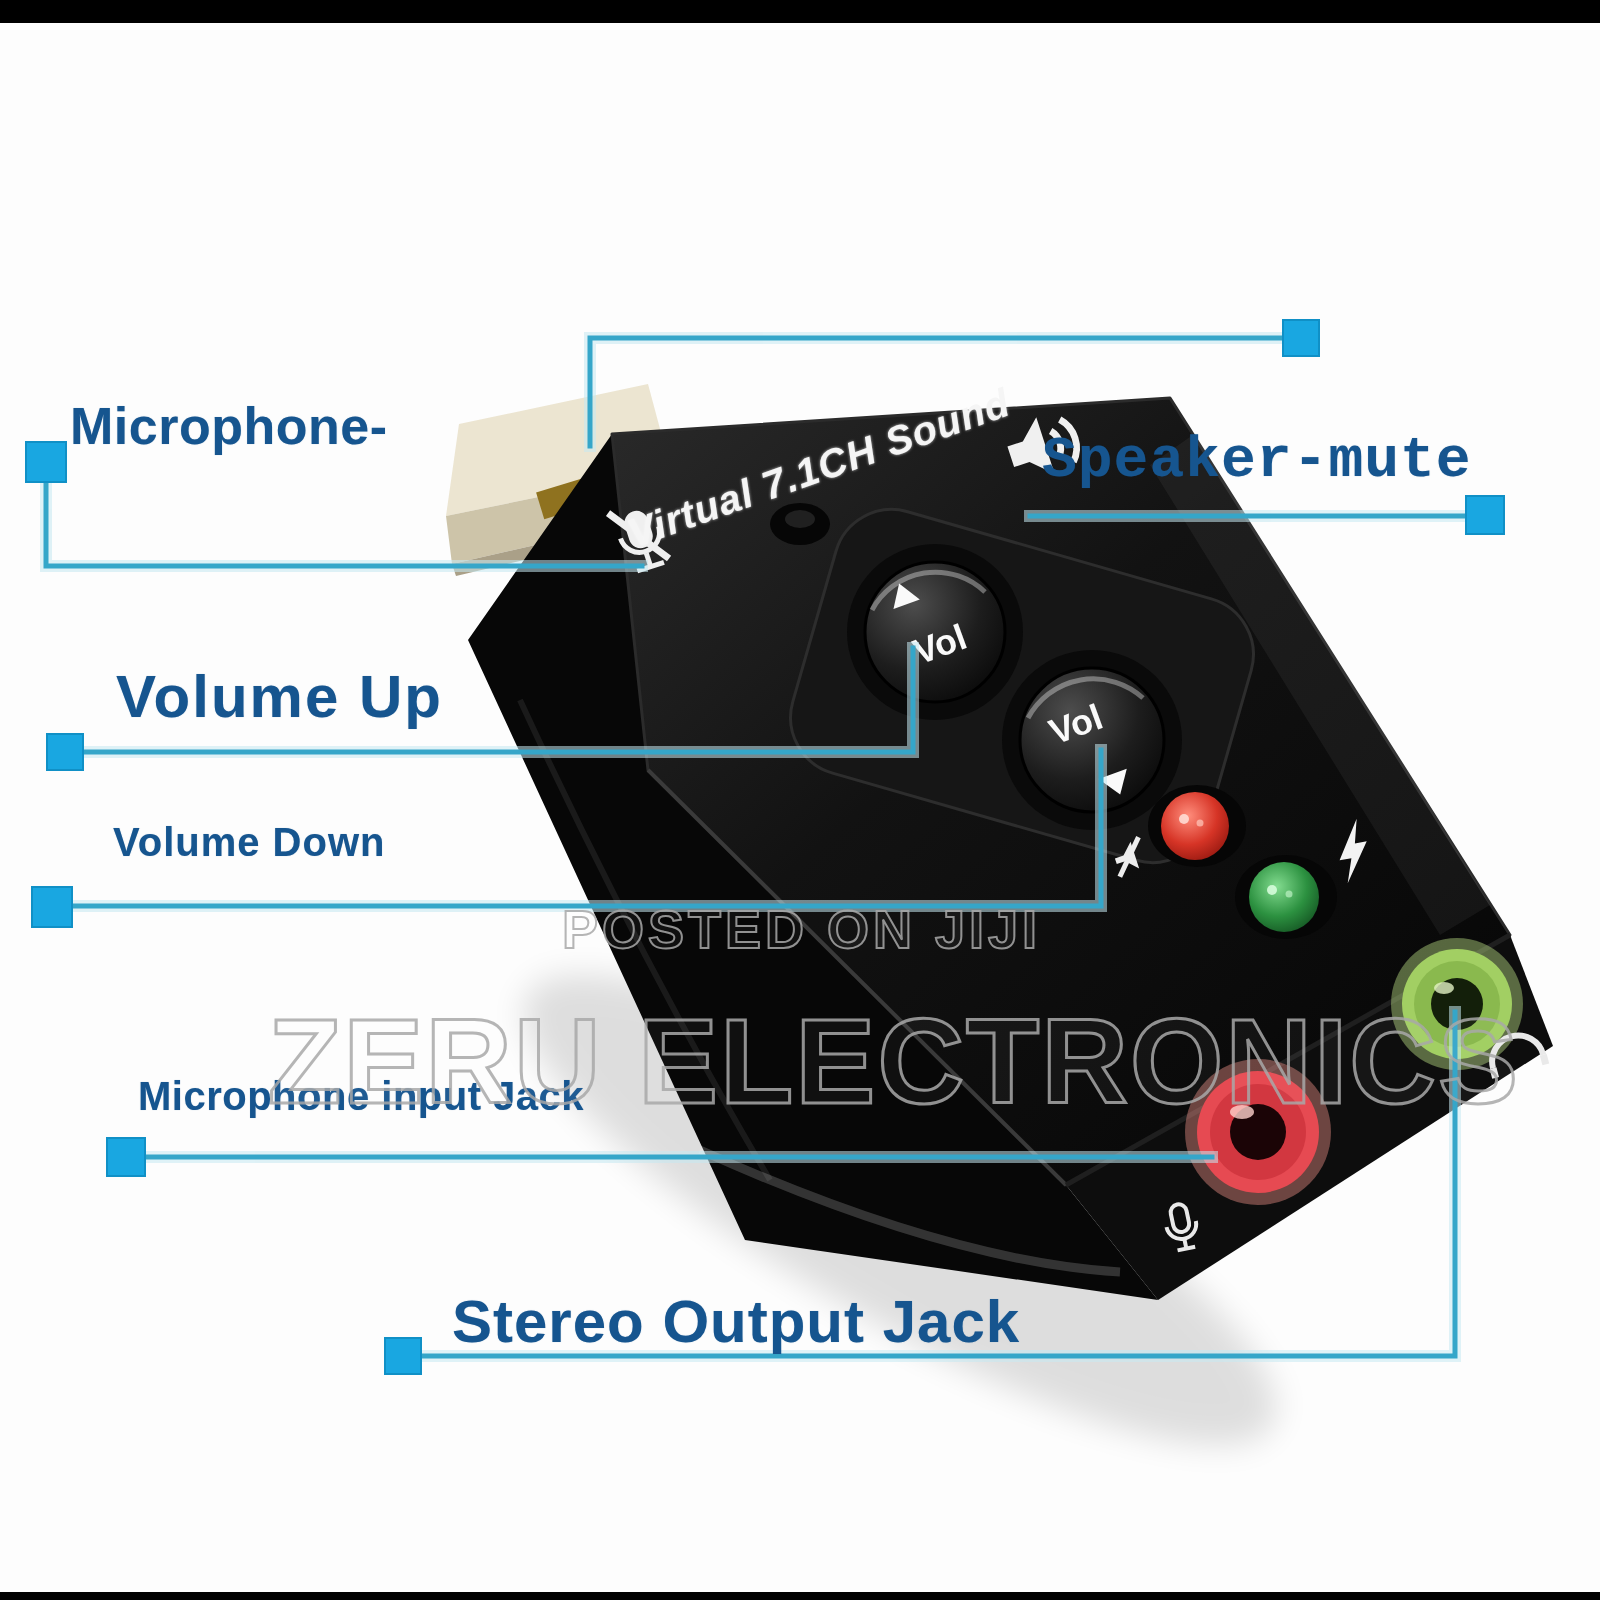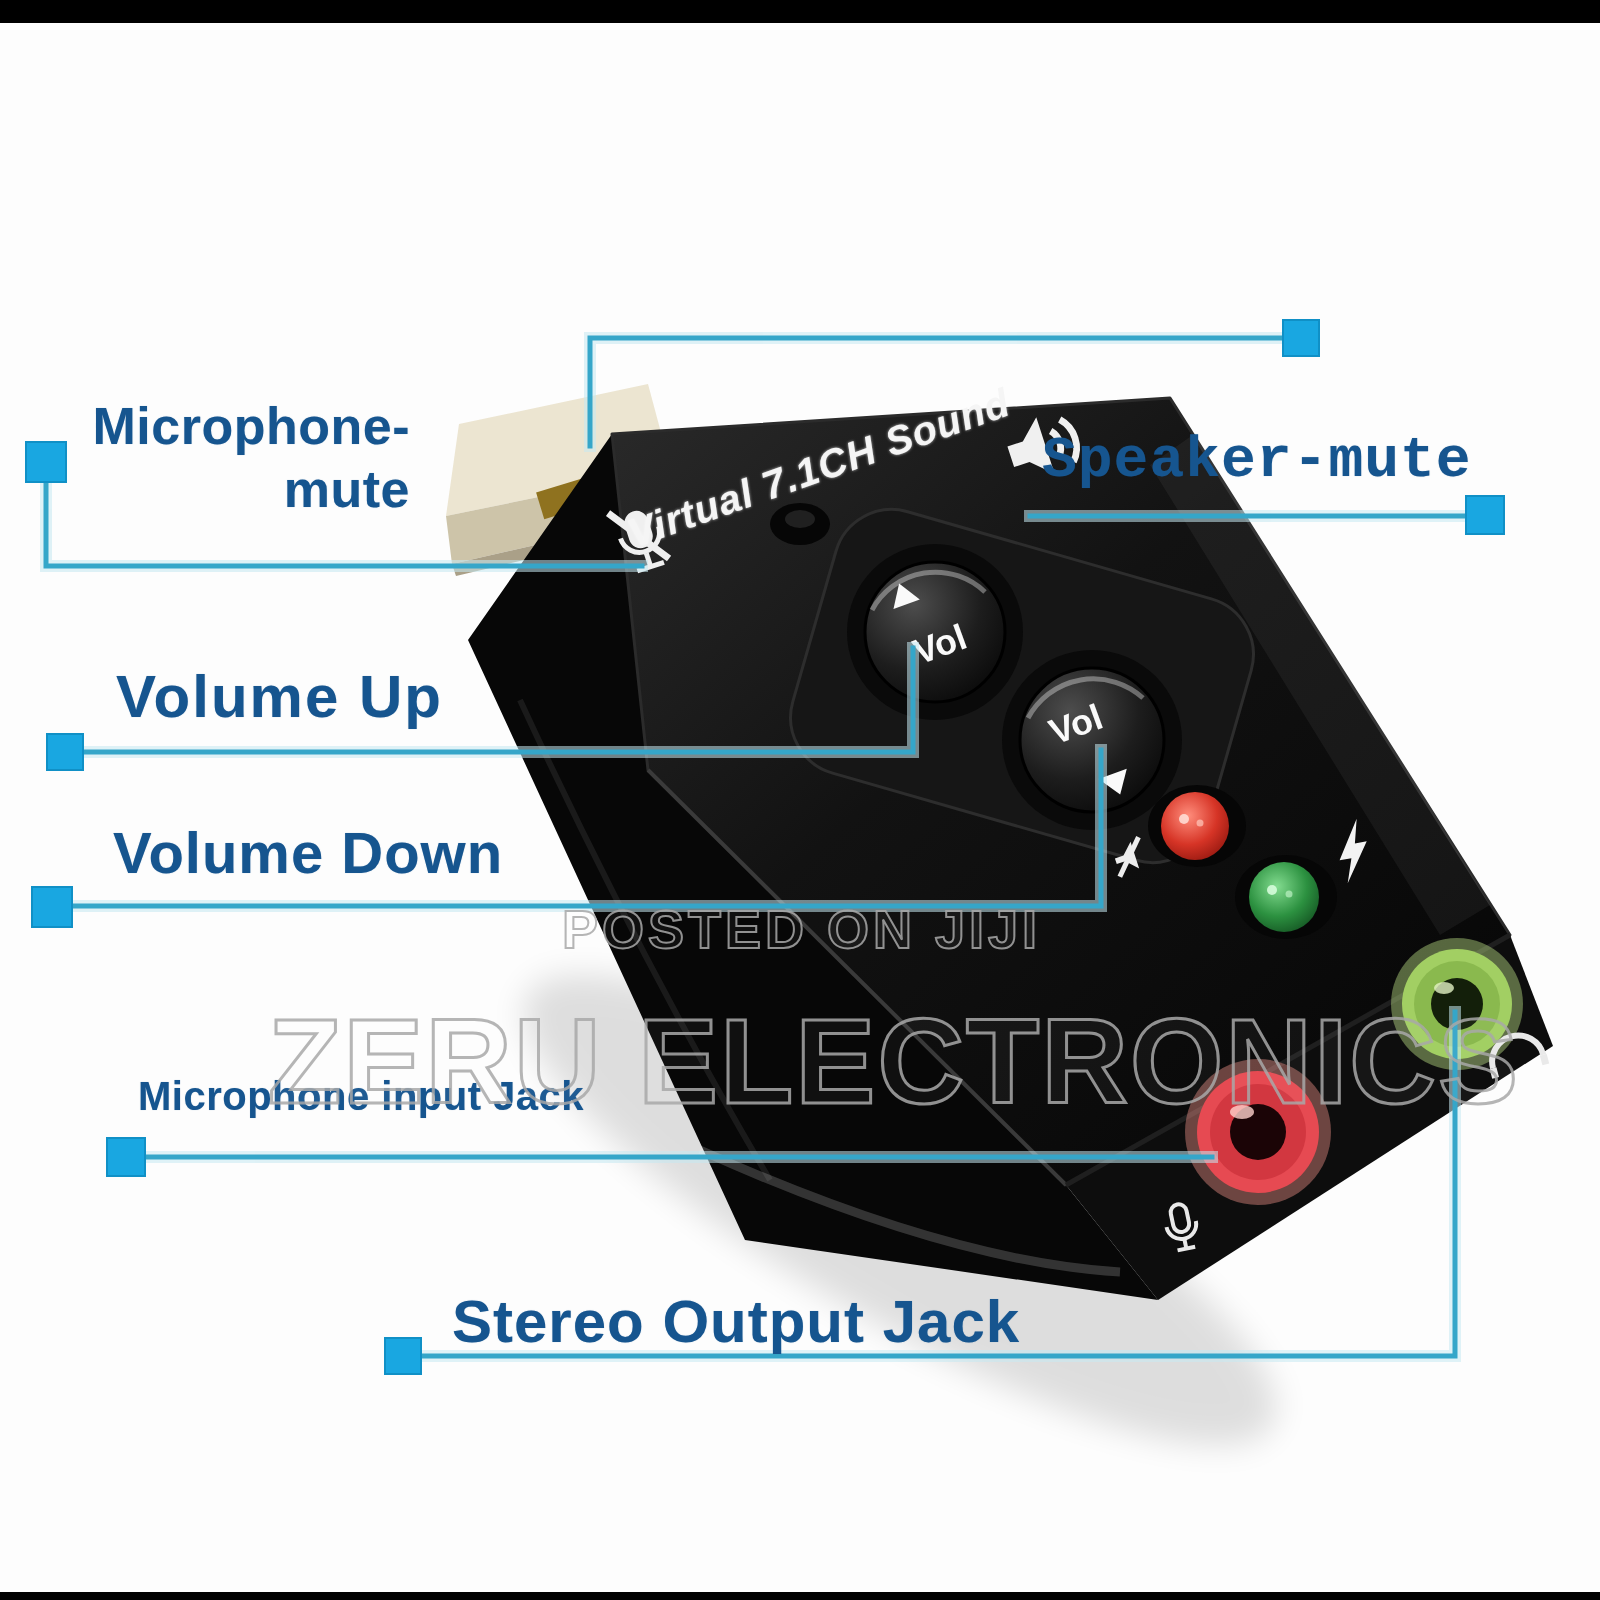--- a/index.html
+++ b/index.html
@@ -10,24 +10,24 @@
   }
   .bar{position:absolute;left:0;width:1600px;background:#000;}
   .bar.top{top:0;height:23px;}
   .bar.bottom{top:1592px;height:8px;}
   .callout-label{
     position:absolute;color:#16558f;font-weight:bold;line-height:1.22;
     letter-spacing:0.5px;white-space:nowrap;
     text-shadow:0 0 1px rgba(22,85,143,.35);
   }
   #lbl-insert{left:608px;top:232px;font-size:58px;}
-  #lbl-micmute{left:70px;top:395px;width:340px;font-size:52px;text-align:right;white-space:normal;}
+  #lbl-micmute{left:70px;top:395px;width:340px;font-size:52px;text-align:left;white-space:normal;}
   #lbl-spkmute{left:1042px;top:426px;font-size:58px;letter-spacing:1px;font-family:Liberation Mono, monospace;}
   #lbl-volup{left:116px;top:660px;font-size:60px;letter-spacing:2px;text-align:right;}
-  #lbl-voldown{left:113px;top:818px;font-size:58px;letter-spacing:1px;}
+  #lbl-voldown{left:113px;top:818px;font-size:40px;letter-spacing:1px;}
   #lbl-micin{left:138px;top:1072px;font-size:40px;}
   #lbl-stereo{left:452px;top:1285px;font-size:60px;letter-spacing:1px;}
   .device-print{
     position:absolute;left:622px;top:514px;
     transform:rotate(-19.5deg);transform-origin:left top;
     color:#f5f5f5;font-size:40px;font-weight:bold;font-style:italic;
     letter-spacing:1px;white-space:nowrap;
     text-shadow:0 0 3px rgba(255,255,255,.7);
   }
   .watermark{
@@ -207,21 +207,20 @@
       <rect x="32" y="887" width="40" height="40"></rect>
       <rect x="107" y="1138" width="38" height="38"></rect>
       <rect x="385" y="1338" width="36" height="36"></rect>
     </g>
   </svg>
 
   <div class="device-print">Virtual 7.1CH Sound</div>
 
   <div id="lbl-micmute" class="callout-label">
     <div>Microphone-</div>
-    <div>mute</div>
   </div>
   <div id="lbl-spkmute" class="callout-label">Speaker-mute</div>
   <div id="lbl-volup" class="callout-label">Volume Up</div>
   <div id="lbl-voldown" class="callout-label">Volume Down</div>
   <div id="lbl-micin" class="callout-label">Microphone input Jack</div>
   <div id="lbl-stereo" class="callout-label">Stereo Output Jack</div>
 
   <div id="wm-posted" class="watermark">POSTED ON JIJI</div>
   <div id="wm-store" class="watermark">ZERU ELECTRONICS</div>
 

